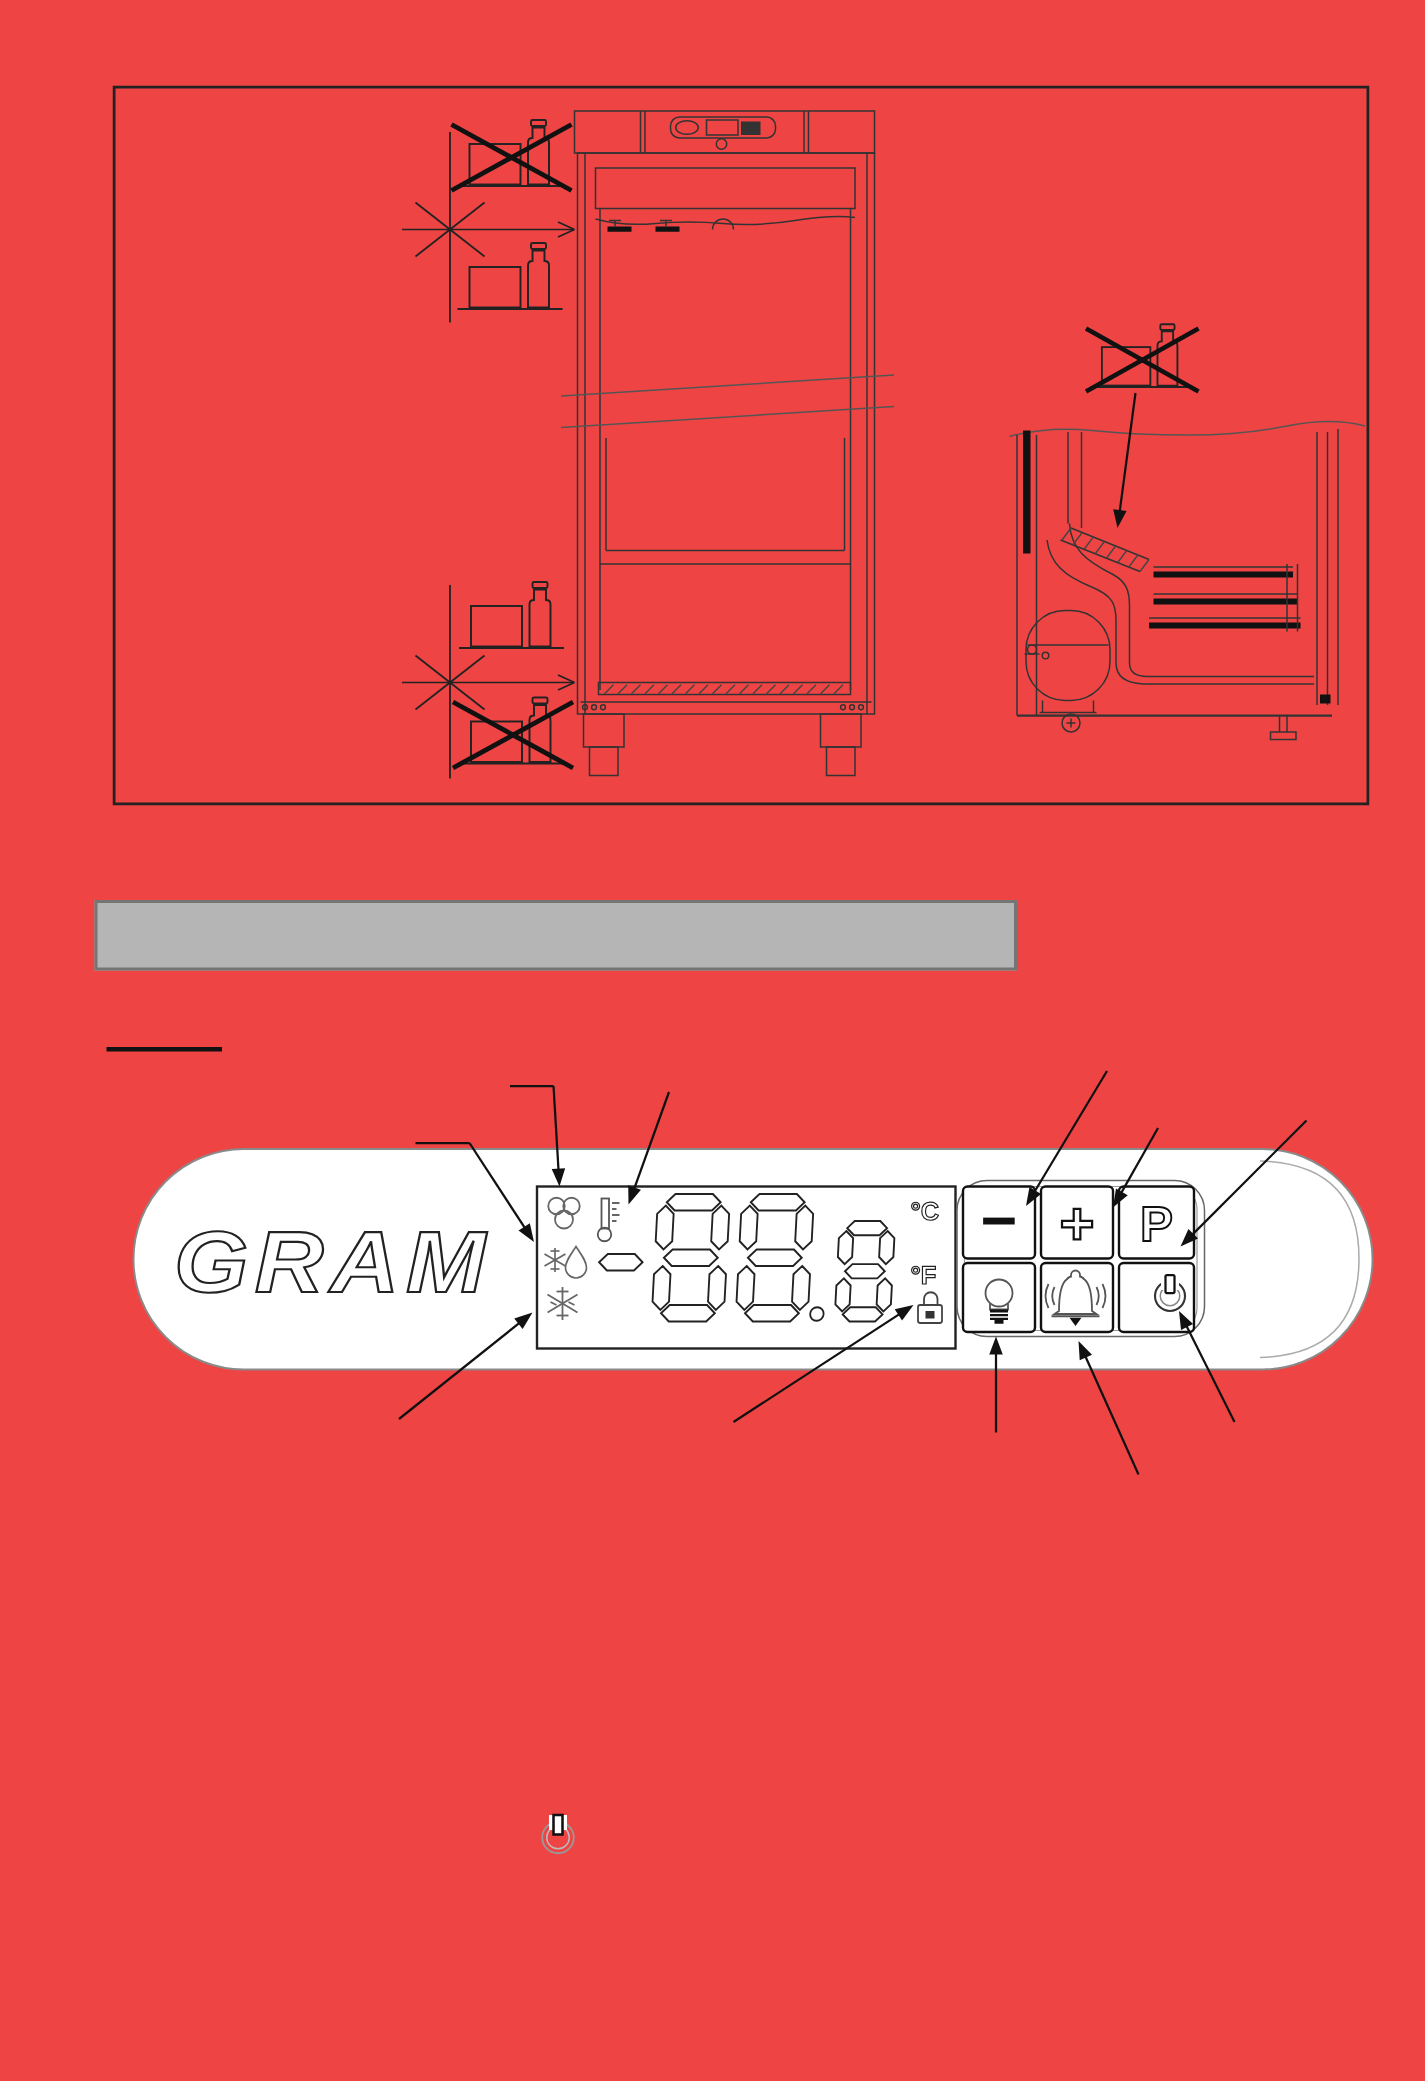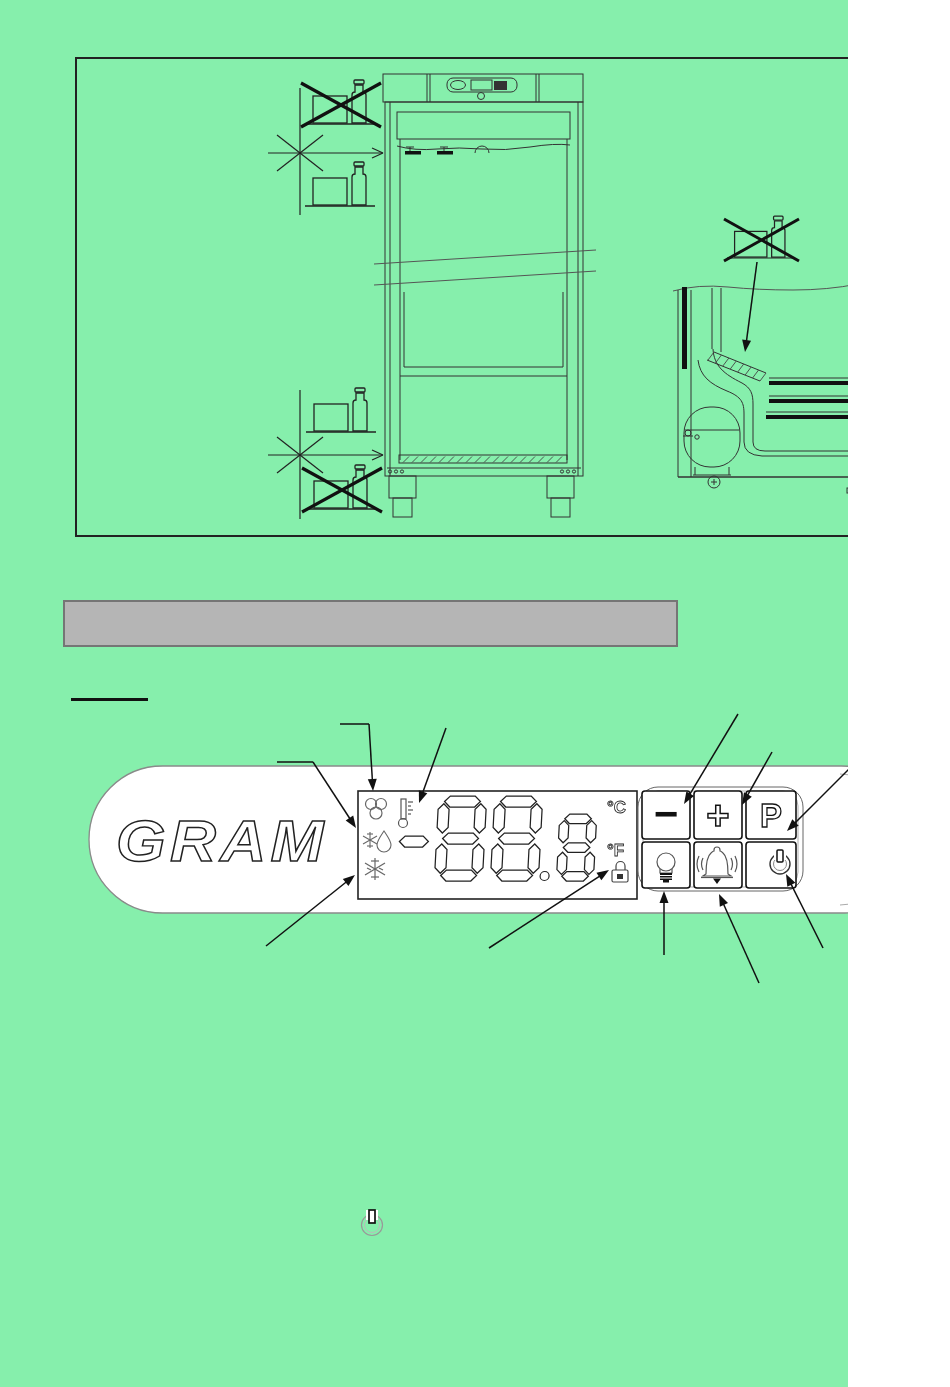--- a/index.html
+++ b/index.html
@@ -1,16 +1,16 @@
 <!DOCTYPE html>
 <html><head>
 <meta charset="utf-8">
 <style>
   html,body{margin:0;padding:0;background:#fff;}
-  .page{position:relative;width:848px;height:1387px;background:#86efac;overflow:hidden;
+  .page{position:relative;width:950px;height:1387px;background:#ef4444;overflow:hidden;
         font-family:"Liberation Sans",sans-serif;}
   .abs{position:absolute;}
   svg{display:block;}
   svg *{vector-effect:none;}
   .banner{position:absolute;left:63px;top:600px;width:611px;height:43px;
           background:#b5b5b5;border:2px solid #757575;}
   .underline{position:absolute;left:71px;top:698px;width:77px;height:3px;background:#111;}
   text{font-family:"Liberation Sans",sans-serif;}
 </style>
 </head>

